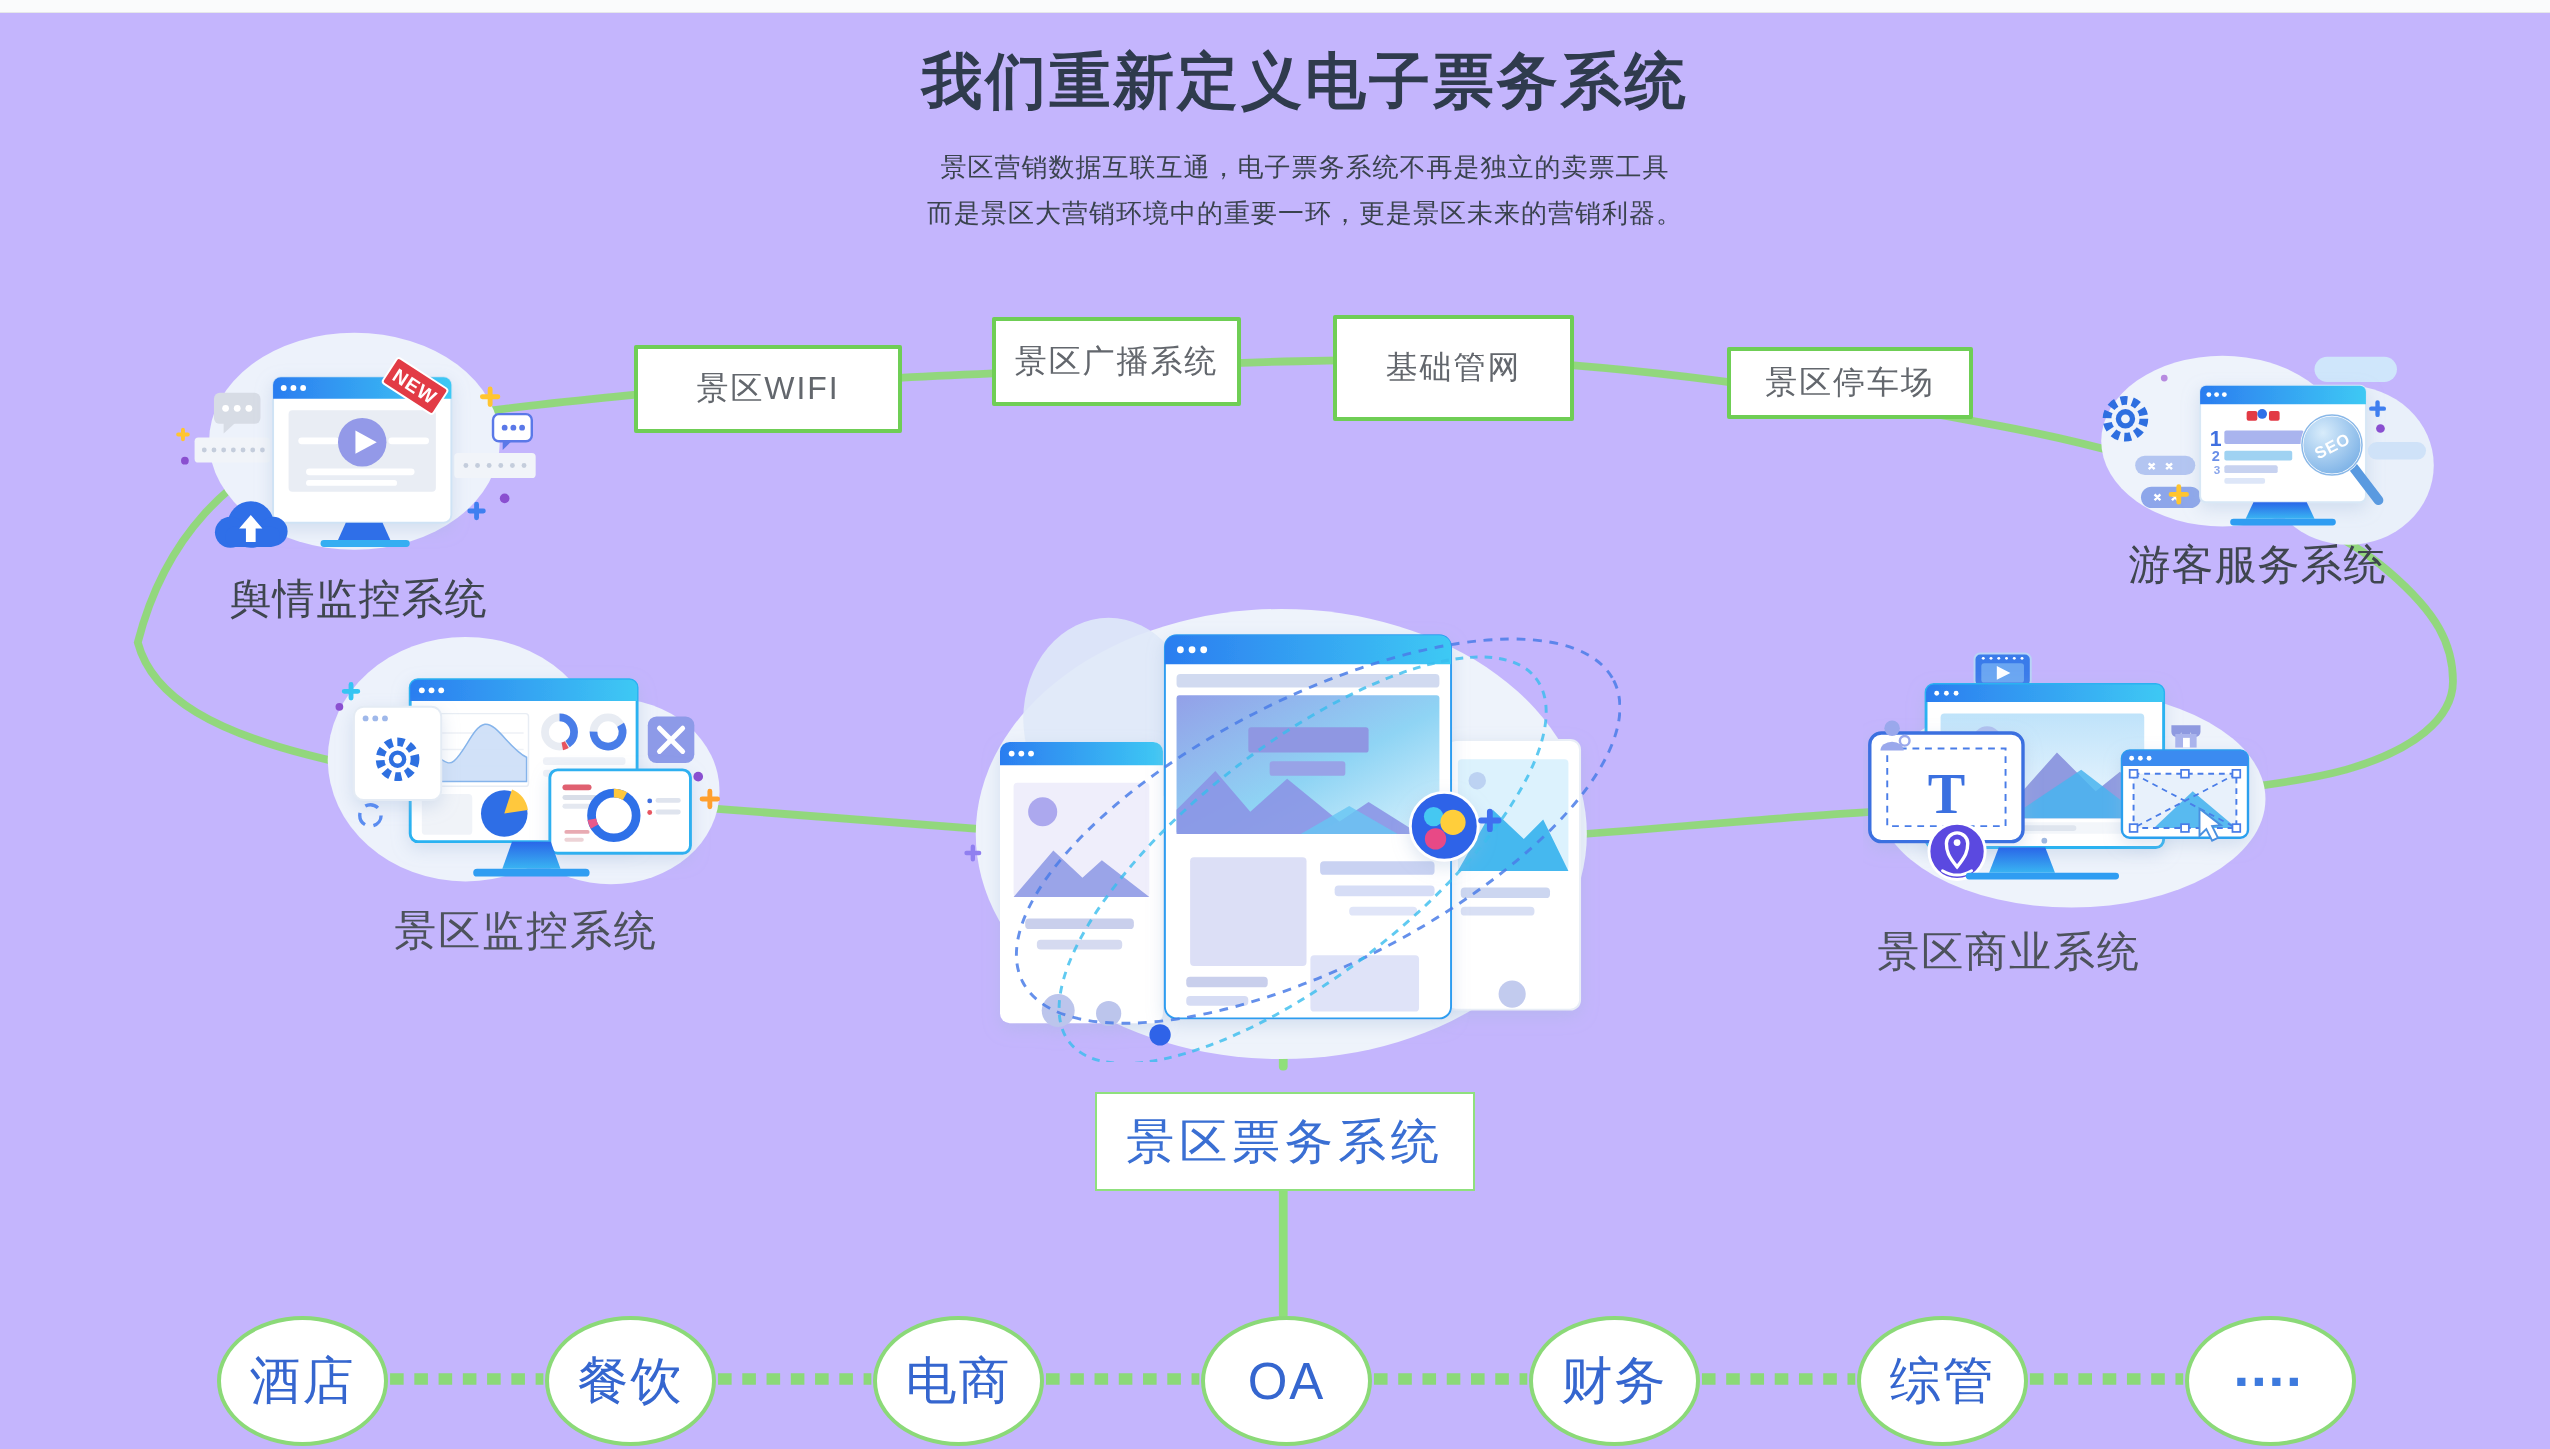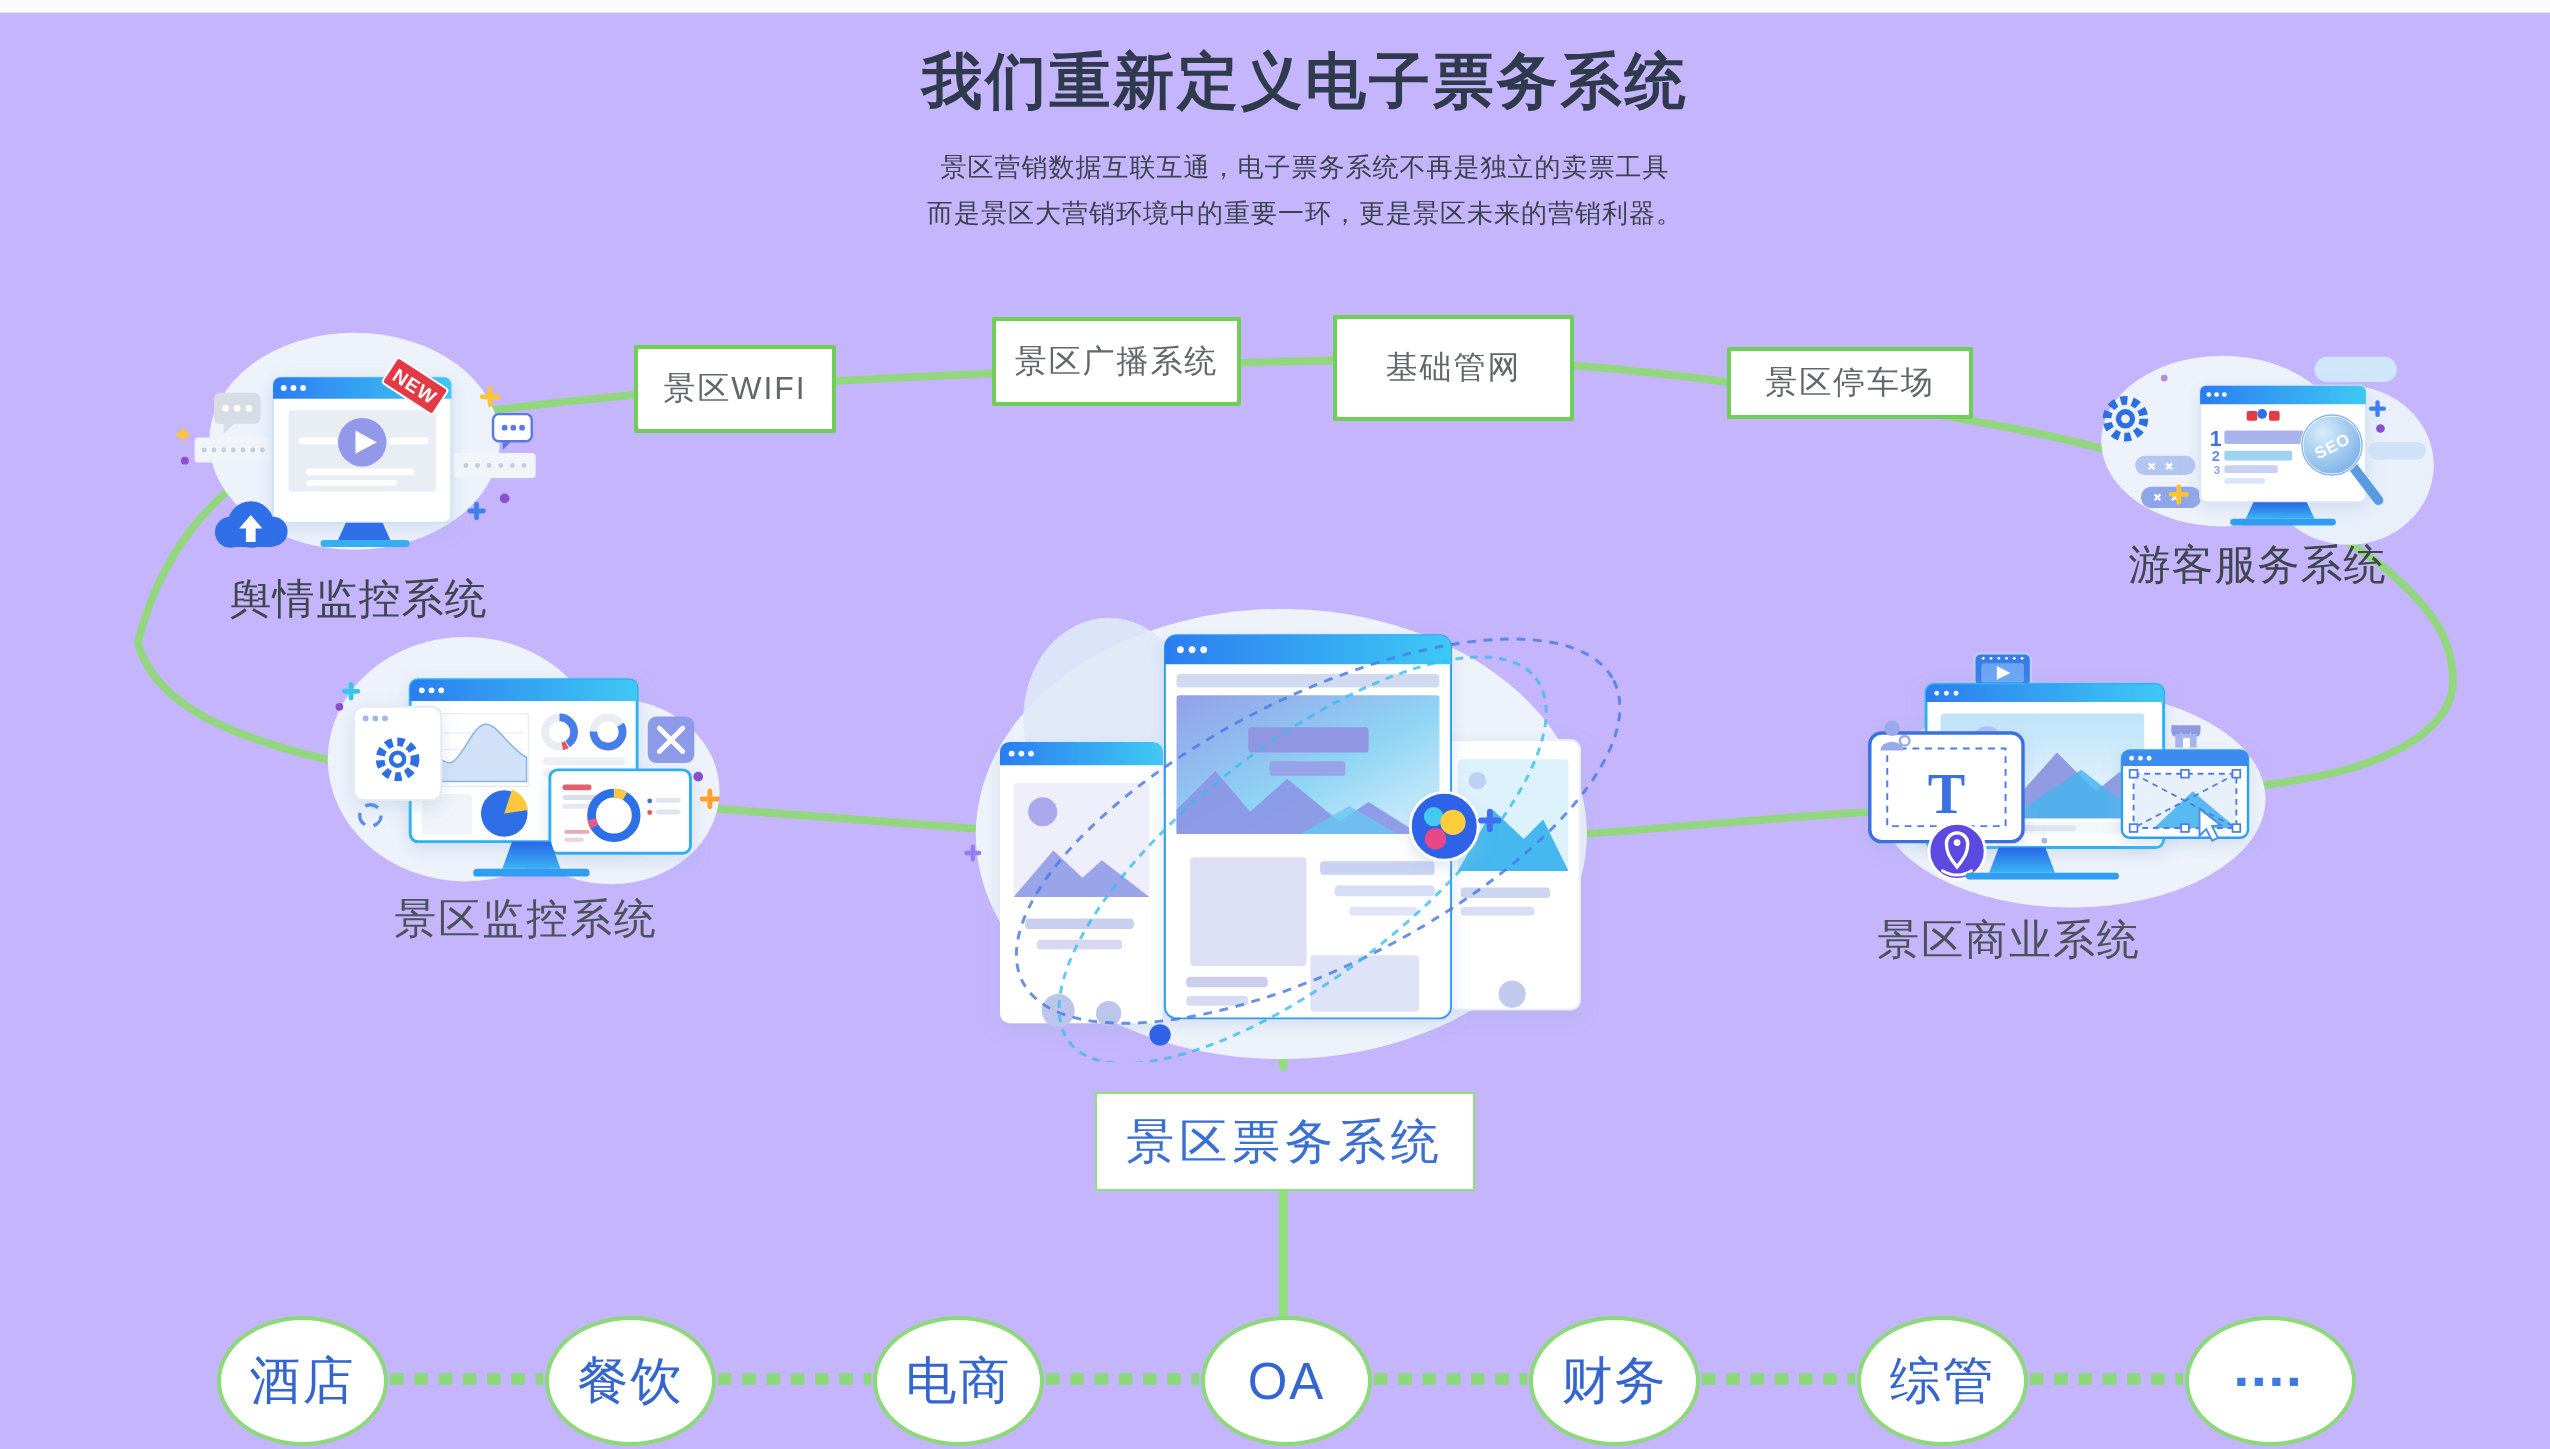--- a/index.html
+++ b/index.html
@@ -9,21 +9,21 @@
   .abs{position:absolute;}
   .topbar{left:0;top:0;width:2550px;height:11.6px;background:#fafbfc;border-bottom:1px solid #e6e8ea;z-index:4;}
   .page-title{left:30px;top:41px;width:2550px;text-align:center;font-size:61px;font-weight:700;
               color:#2f3b4d;letter-spacing:2.9px;z-index:4;}
   .page-sub{left:30px;top:144px;width:2550px;text-align:center;font-size:26px;color:#3a434e;
             line-height:46px;z-index:4;letter-spacing:1px;}
   .node-box{background:#fff;border:4.9px solid #6fce55;border-radius:1.9px;display:flex;align-items:center;
             justify-content:center;font-size:32px;color:#63676d;letter-spacing:1.9px;z-index:3;box-sizing:border-box;}
   .illus-label{text-align:center;z-index:3;}
   .lbl-sm{font-size:42px;color:#3f464f;letter-spacing:1px;}
-  .lbl-lg{font-size:42px;color:#4c525b;letter-spacing:1.9px;}
+  .lbl-lg{font-size:42px;color:#4c525b;letter-spacing:1.9px;margin-top:12px;}
   .ticket-box{left:1095px;top:1068px;width:380px;height:99px;background:#fff;border:2.9px solid #8fe07d;
               display:flex;align-items:center;justify-content:center;z-index:3;box-sizing:border-box;
               font-family:"Liberation Serif","DejaVu Serif",serif;font-size:48px;color:#3a6fd3;letter-spacing:4.9px;margin-top:24px;}
   .circle{width:171px;height:130px;border:4.9px solid #8bd978;border-radius:50%;background:#fff;
           display:flex;align-items:center;justify-content:center;z-index:3;box-sizing:border-box;
           font-family:Liberation Sans, sans-serif;font-size:51px;color:#3566cf;letter-spacing:1.9px;}
   .circle.dots{font-family:"Liberation Sans","DejaVu Sans",sans-serif;font-size:33px;font-weight:700;
                color:#3d7ade;letter-spacing:5.8px;}
   svg{display:block;}
   .lay0{z-index:1;} .lay1{z-index:2;}
@@ -426,21 +426,21 @@
       <circle cx="487" cy="247" r="10" fill="#45c8f2"></circle>
       <circle cx="507" cy="253" r="13" fill="#ffce3a"></circle>
       <circle cx="489" cy="270" r="11" fill="#e84a86"></circle>
     </g>
     <g>
       <path d="M545,242 v18 M536,251 h18" stroke="#3f6ff0" stroke-width="6" stroke-linecap="round"></path>
       <path d="M12,278 v13 M5.5,284.5 h13" stroke="#8f7ff0" stroke-width="4.5" stroke-linecap="round"></path>
     </g>
   </svg>
 
-  <div class="abs node-box" style="left:634px;top:345px;width:202px;height:88px">景区WIFI</div>
+  <div class="abs node-box" style="left:634px;top:345px;width:268px;height:88px">景区WIFI</div>
   <div class="abs node-box" style="left:992px;top:317px;width:249px;height:89px">景区广播系统</div>
   <div class="abs node-box" style="left:1333px;top:315px;width:241px;height:106px">基础管网</div>
   <div class="abs node-box" style="left:1727px;top:347px;width:246px;height:72px">景区停车场</div>
 
   <div class="abs ticket-box">景区票务系统</div>
 
   <div class="abs circle" style="left:217px;top:1316px">酒店</div>
   <div class="abs circle" style="left:545px;top:1316px">餐饮</div>
   <div class="abs circle" style="left:873px;top:1316px">电商</div>
   <div class="abs circle" style="left:1201px;top:1316px">OA</div>

